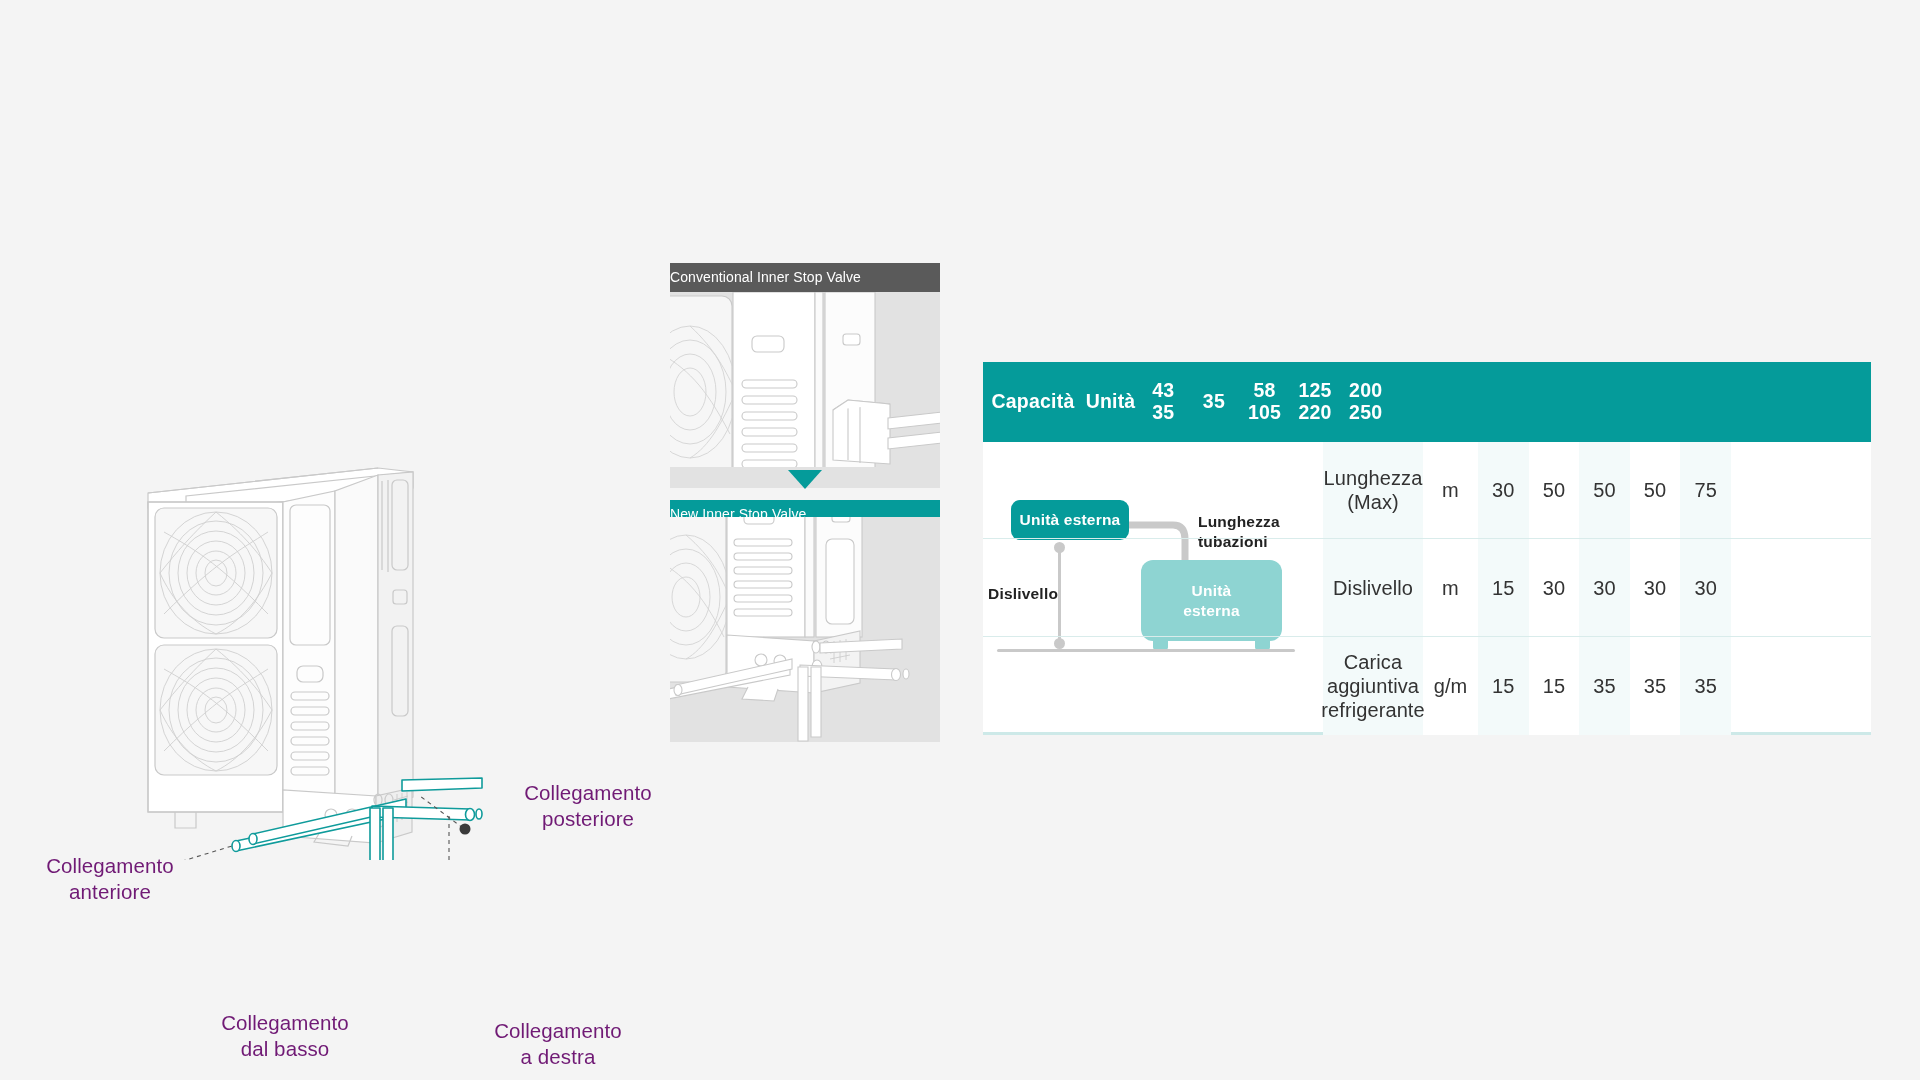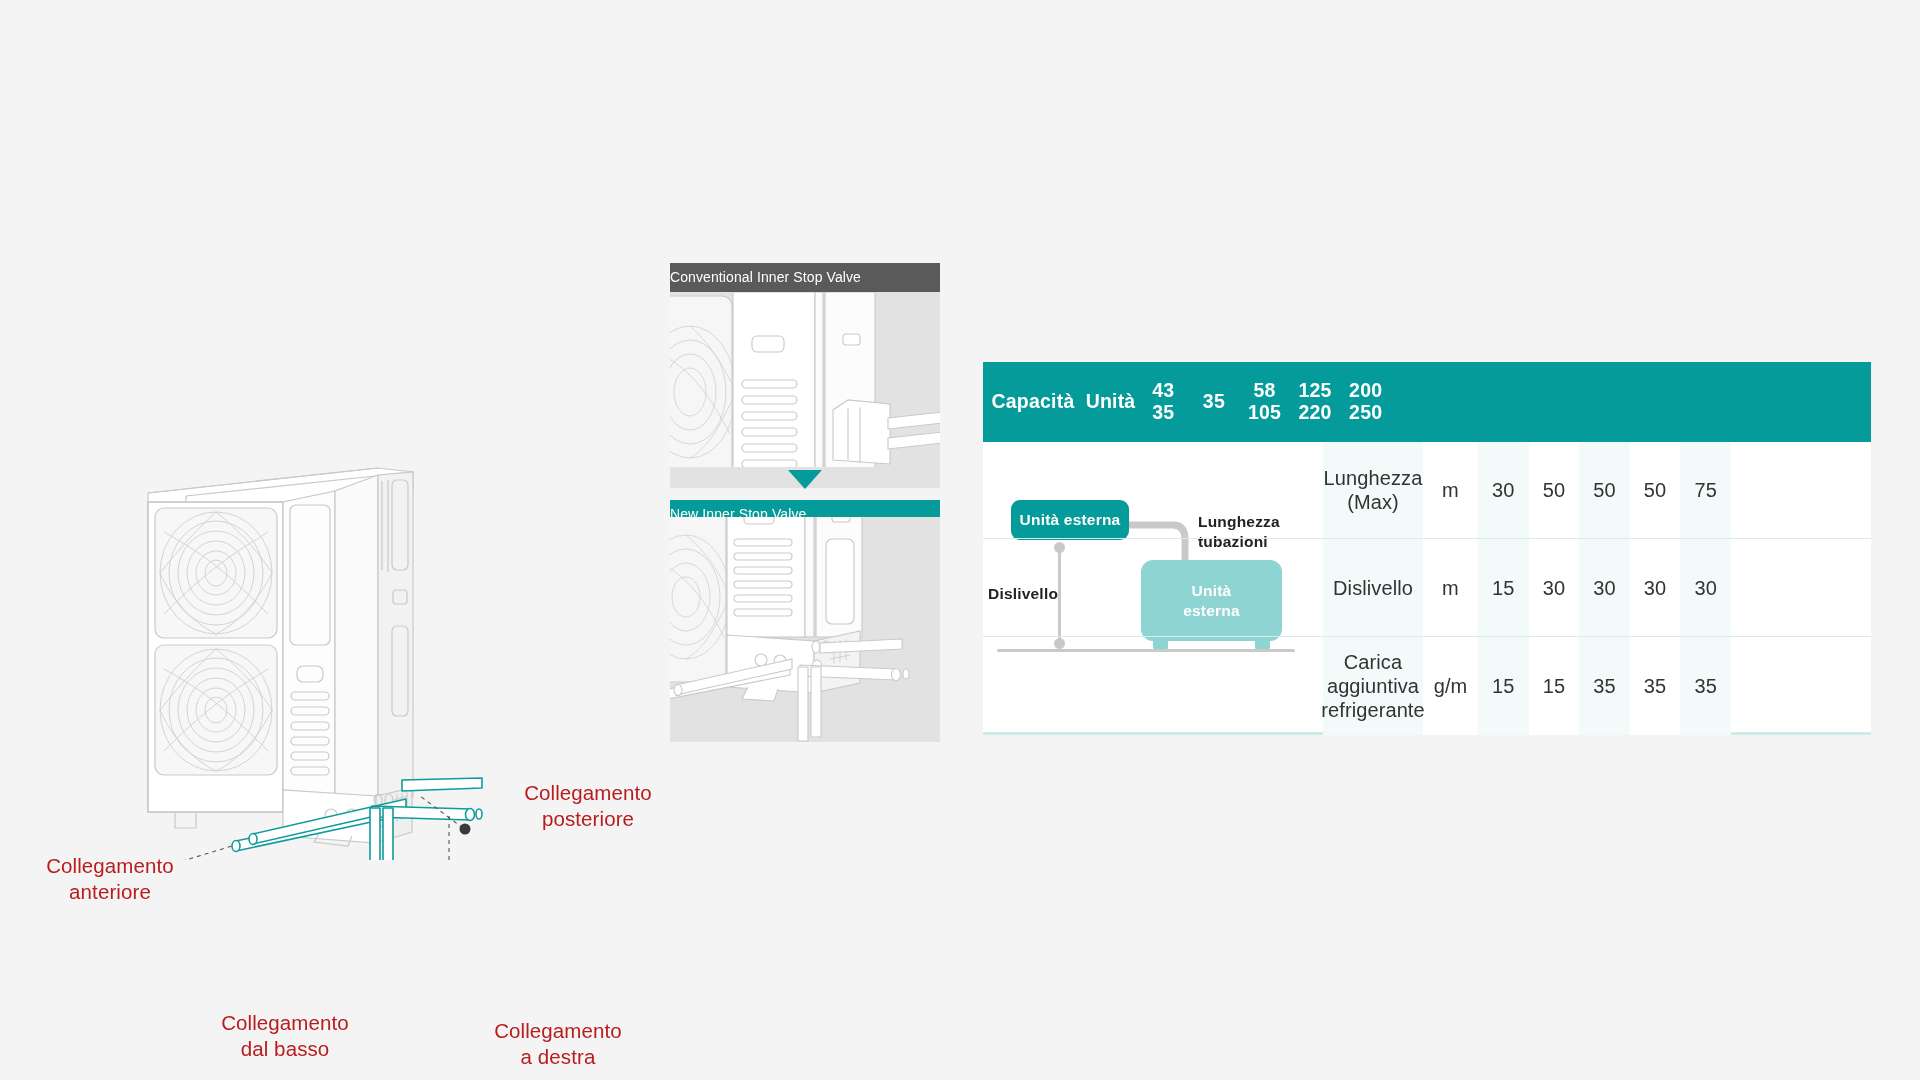--- a/index.html
+++ b/index.html
@@ -8,21 +8,21 @@
     background: #f4f4f4;
     font-family: "Liberation Sans", sans-serif;
     overflow: hidden;
   }
   .page { position: relative; width: 1920px; height: 1080px; }
 
   
   .left-illus { position: absolute; left: 0px; top: 240px; width: 700px; height: 620px; }
   .left-illus svg { display: block; }
 
-  .callout { position: absolute; font-size: 20.5px; color: #b91c1c; line-height: 1.25;
+  .callout { position: absolute; font-size: 20.5px; color: #701a75; line-height: 1.25;
              letter-spacing: .1px; white-space: pre-line; }
   .callout.c-ant   { left: 30px;  top: 613px; width: 160px; text-align: center; }
   .callout.c-post  { left: 508px; top: 540px; width: 160px; text-align: center; }
   .callout.c-basso { left: 205px; top: 770px; width: 160px; text-align: center; }
   .callout.c-destr { left: 478px; top: 778px; width: 160px; text-align: center; }
 
   
   .mid { position: absolute; left: 670px; top: 263px; width: 270px; height: 560px; }
   .mid-panel { position: absolute; left: 0; width: 270px; background: #e2e2e2; overflow: hidden; }
   .mid-panel.top { top: 0; height: 225px; }

